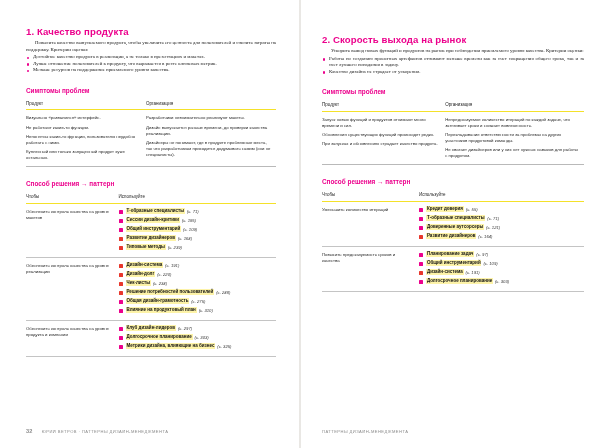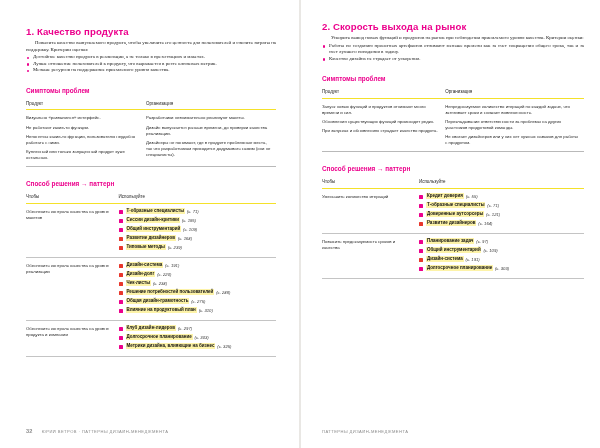--- a/index.html
+++ b/index.html
@@ -6,21 +6,21 @@
   body{
     width:600px;height:448px;
     background:#ffffff;
     font-family:"Liberation Sans", sans-serif;
     overflow:hidden;
     position:relative;
   }
   .spread{display:flex;width:600px;height:448px;position:relative;}
   .page{position:relative;box-sizing:border-box;}
   .page.left{width:300px;height:448px;padding:26px 24px 0 26px;}
-  .page.right{width:300px;height:448px;padding:21px 16px 0 22px;}
+  .page.right{width:300px;height:448px;padding:34px 16px 0 22px;}
   .gutter{
     position:absolute;left:299px;top:0;width:2px;height:448px;
     background:linear-gradient(to right,#eceae6,#d8d5d0,#eceae6);
     opacity:.75;
   }
   h1.sec-title{
     font-size:9.6px;line-height:11px;margin:0 0 3px 0;font-weight:bold;
     color:#ec008c;letter-spacing:.1px;
   }
   p.lead{

